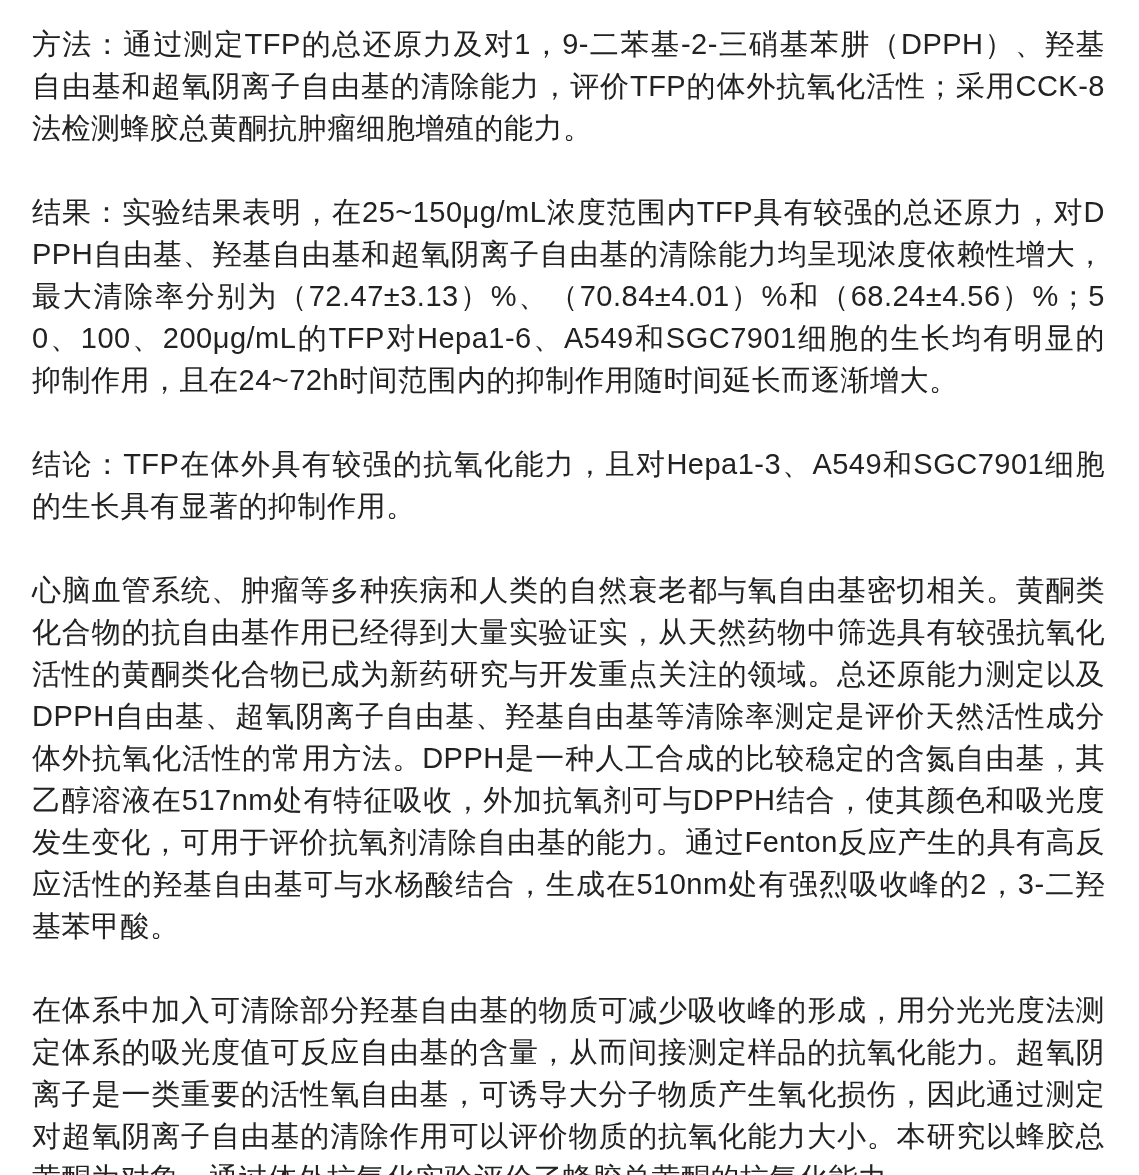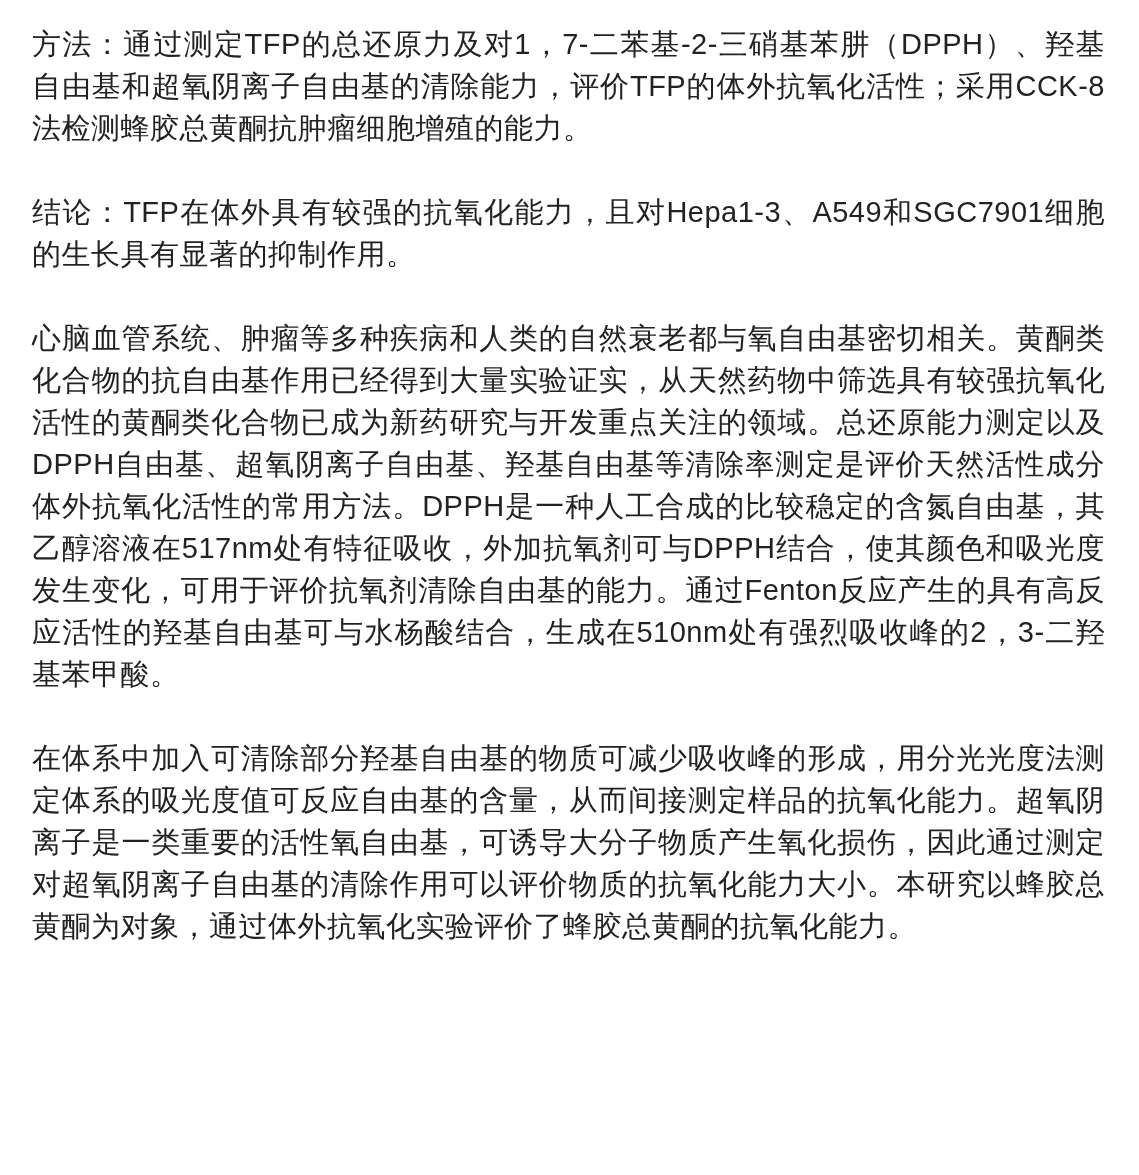--- a/index.html
+++ b/index.html
@@ -29,17 +29,18 @@
     margin: 0 0 42px 0;
   }
   .article-body p:last-child {
     margin-bottom: 0;
   }
 </style>
 </head>
 <body>
 
 <div class="article-body">
-  <p>方法：通过测定TFP的总还原力及对1，7-二苯基-2-三硝基苯肼（DPPH）、羟基自由基和超氧阴离子自由基的清除能力，评价TFP的体外抗氧化活性；采用CCK-8法检测蜂胶总黄酮抗肿瘤细胞增殖的能力。</p>
+  <p>方法：通过测定TFP的总还原力及对1，9-二苯基-2-三硝基苯肼（DPPH）、羟基自由基和超氧阴离子自由基的清除能力，评价TFP的体外抗氧化活性；采用CCK-8法检测蜂胶总黄酮抗肿瘤细胞增殖的能力。</p>
+  <p>结果：实验结果表明，在25~150μg/mL浓度范围内TFP具有较强的总还原力，对DPPH自由基、羟基自由基和超氧阴离子自由基的清除能力均呈现浓度依赖性增大，最大清除率分别为（72.47±3.13）%、（70.84±4.01）%和（68.24±4.56）%；50、100、200μg/mL的TFP对Hepa1-6、A549和SGC7901细胞的生长均有明显的抑制作用，且在24~72h时间范围内的抑制作用随时间延长而逐渐增大。</p>
   <p>结论：TFP在体外具有较强的抗氧化能力，且对Hepa1-3、A549和SGC7901细胞的生长具有显著的抑制作用。</p>
   <p>心脑血管系统、肿瘤等多种疾病和人类的自然衰老都与氧自由基密切相关。黄酮类化合物的抗自由基作用已经得到大量实验证实，从天然药物中筛选具有较强抗氧化活性的黄酮类化合物已成为新药研究与开发重点关注的领域。总还原能力测定以及DPPH自由基、超氧阴离子自由基、羟基自由基等清除率测定是评价天然活性成分体外抗氧化活性的常用方法。DPPH是一种人工合成的比较稳定的含氮自由基，其乙醇溶液在517nm处有特征吸收，外加抗氧剂可与DPPH结合，使其颜色和吸光度发生变化，可用于评价抗氧剂清除自由基的能力。通过Fenton反应产生的具有高反应活性的羟基自由基可与水杨酸结合，生成在510nm处有强烈吸收峰的2，3-二羟基苯甲酸。</p>
   <p>在体系中加入可清除部分羟基自由基的物质可减少吸收峰的形成，用分光光度法测定体系的吸光度值可反应自由基的含量，从而间接测定样品的抗氧化能力。超氧阴离子是一类重要的活性氧自由基，可诱导大分子物质产生氧化损伤，因此通过测定对超氧阴离子自由基的清除作用可以评价物质的抗氧化能力大小。本研究以蜂胶总黄酮为对象，通过体外抗氧化实验评价了蜂胶总黄酮的抗氧化能力。</p>
 </div>
 
 </body></html>

